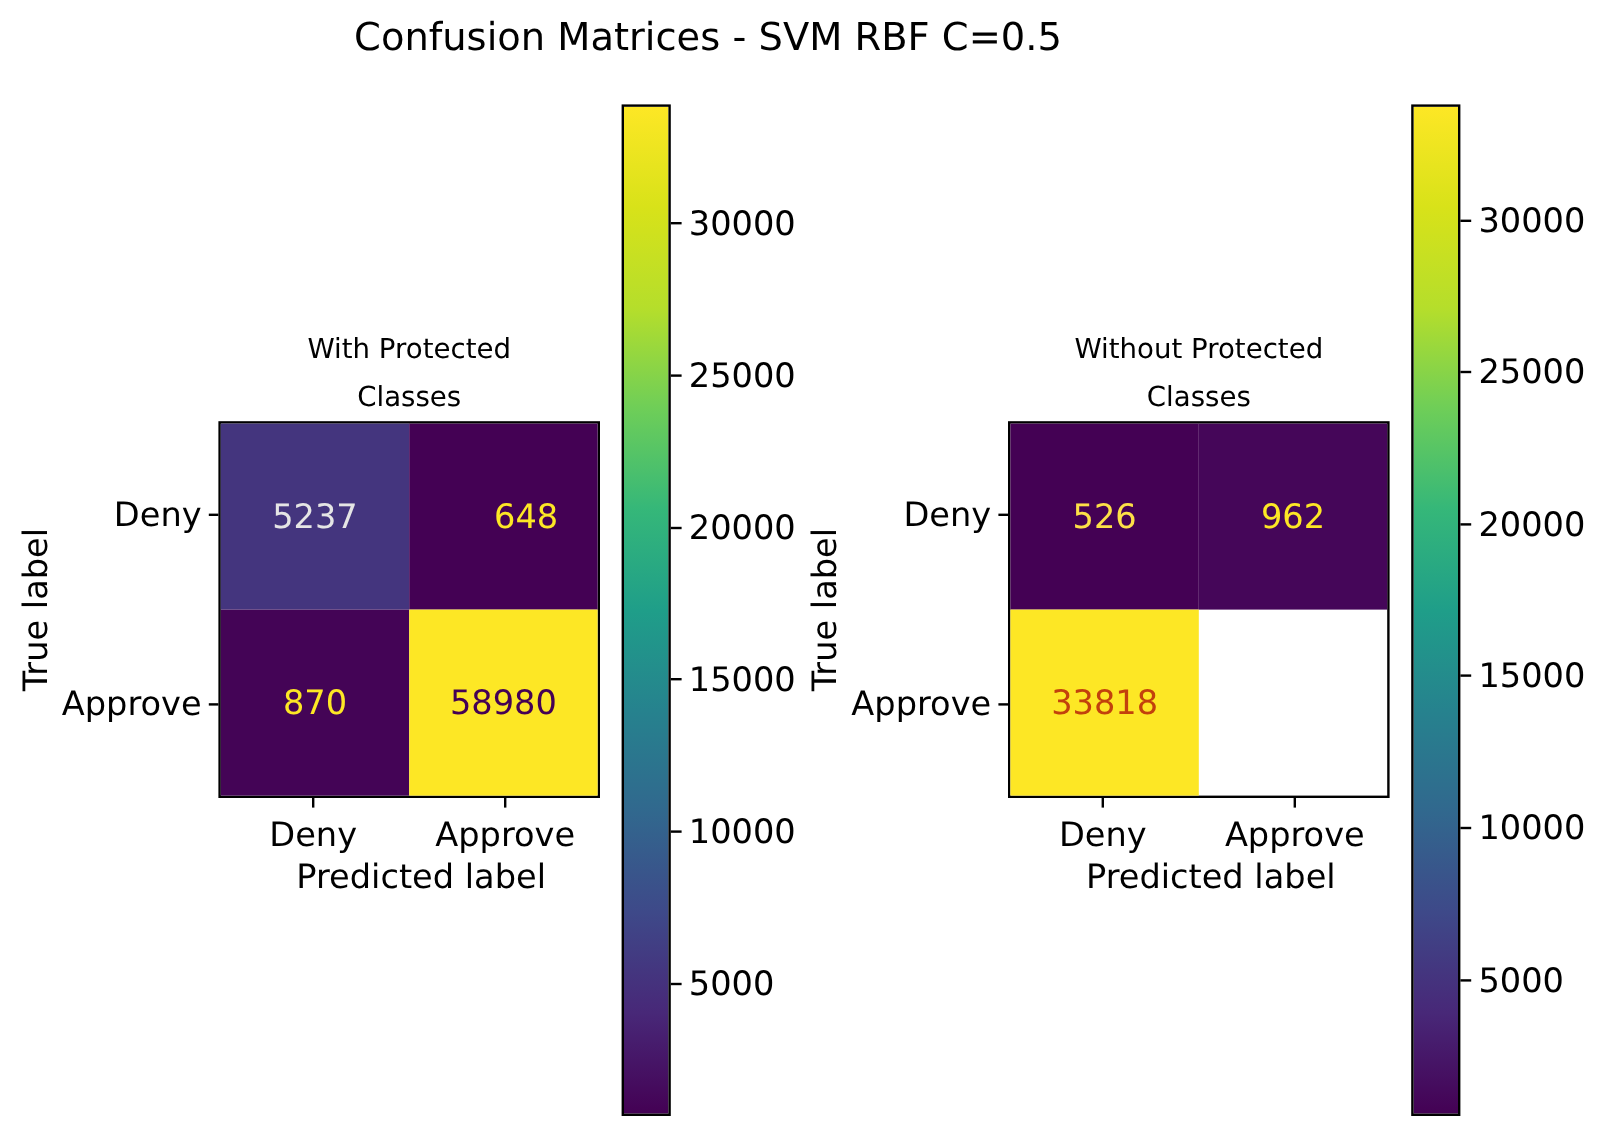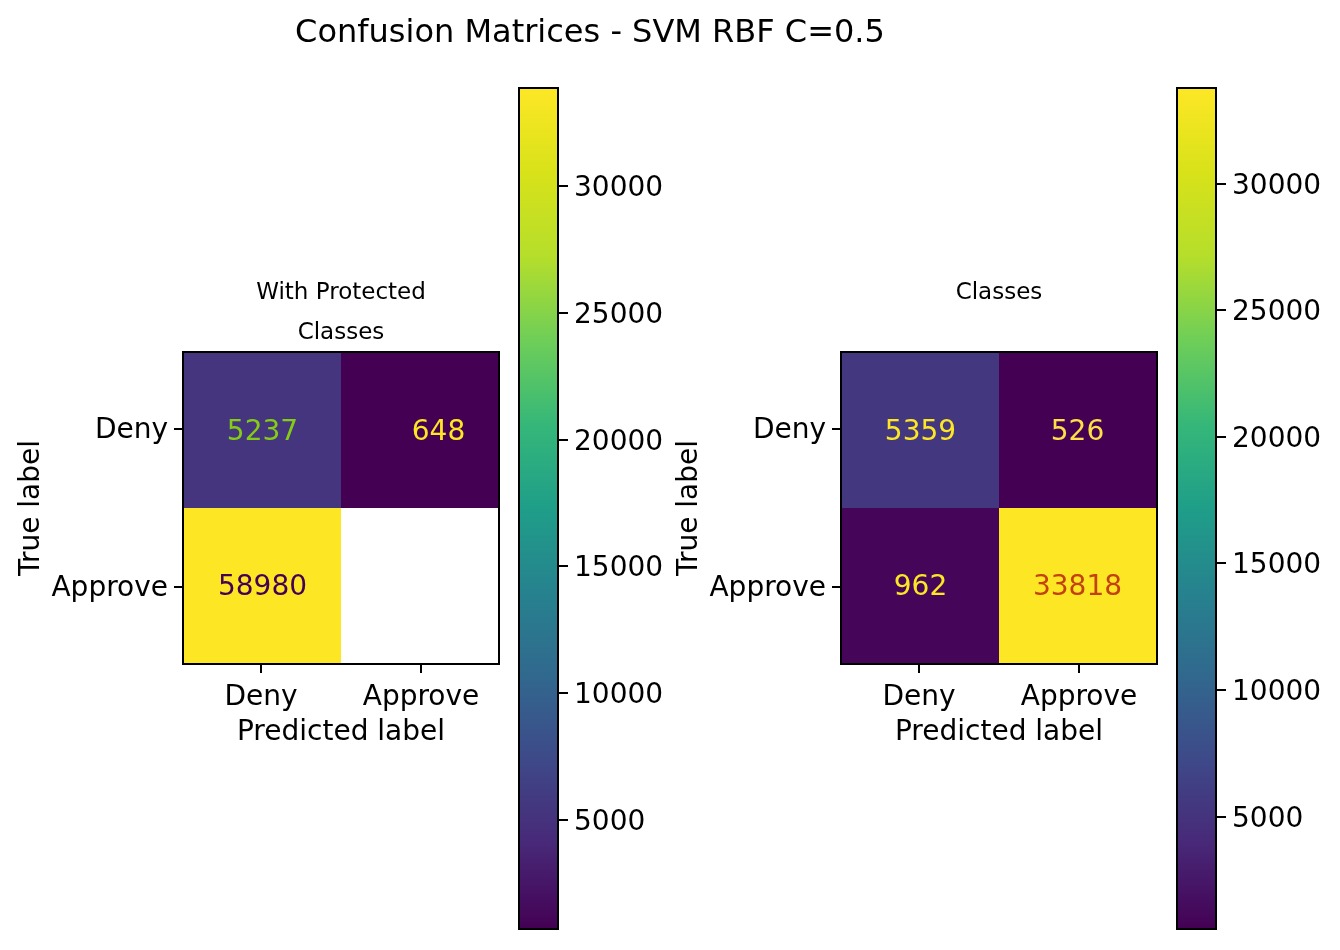--- a/index.html
+++ b/index.html
@@ -80,21 +80,21 @@
     width: 160px;
     text-align: center;
     font-size: 28px;
     white-space: nowrap;
   }
   .xtick.c0 { left: 181px; }
   .xtick.c1 { left: 341px; }
   .xaxis-label {
     position: absolute;
     top: 714px;
-    left: 182px;
+    left: 192px;
     width: 318px;
     text-align: center;
     font-size: 28px;
     white-space: nowrap;
   }
   .yaxis-label {
     position: absolute;
     left: -70px;
     top: 488px;
     width: 200px;
@@ -141,22 +141,23 @@
 
 <div class="figure">
   <div class="suptitle">Confusion Matrices - SVM RBF C=0.5</div>
 
   <div class="panel p0">
     <div class="axes-title">
       <div>With Protected</div>
       <div>Classes</div>
     </div>
     <div class="matrix">
-      <div class="cell" style="background: rgb(68, 53, 126); color: #84cc16;">5237</div>
+      <div class="cell" style="background: rgb(68, 53, 126); color: #e5e5e5;">5237</div>
       <div class="cell" style="background: rgb(68, 1, 84); color: rgb(253, 231, 37); padding-left: 38px;">648</div>
+      <div class="cell" style="background: rgb(68, 4, 86); color: rgb(253, 231, 37);">870</div>
       <div class="cell" style="background: rgb(253, 231, 37); color: rgb(68, 1, 84);">58980</div>
     </div>
     <div class="tick row r0"></div>
     <div class="tick row r1"></div>
     <div class="tick col c0"></div>
     <div class="tick col c1"></div>
     <div class="ytick r0">Deny</div>
     <div class="ytick r1">Approve</div>
     <div class="xtick c0">Deny</div>
     <div class="xtick c1">Approve</div>
@@ -174,24 +175,24 @@
         <div class="cb-tick-label" style="top: 352.538px;">20000</div>
         <div class="cb-tick-mark" style="top: 224.817px;"></div>
         <div class="cb-tick-label" style="top: 225.817px;">25000</div>
         <div class="cb-tick-mark" style="top: 98.096px;"></div>
         <div class="cb-tick-label" style="top: 99.096px;">30000</div>
       </div>
   </div>
 
   <div class="panel p1">
     <div class="axes-title">
+      <div>Without Protected</div>
       <div>Classes</div>
     </div>
     <div class="matrix">
-      <div class="cell" style="background: rgb(67, 55, 128); color: rgb(253, 231, 37);">5359</div>
       <div class="cell" style="background: rgb(68, 1, 84); color: #fde047;">526</div>
       <div class="cell" style="background: rgb(69, 6, 89); color: rgb(253, 231, 37); text-align: right;">962</div>
       <div class="cell" style="background: rgb(253, 231, 37); color: #c2410c;">33818</div>
     </div>
     <div class="tick row r0"></div>
     <div class="tick row r1"></div>
     <div class="tick col c0"></div>
     <div class="tick col c1"></div>
     <div class="ytick r0">Deny</div>
     <div class="ytick r1">Approve</div>

